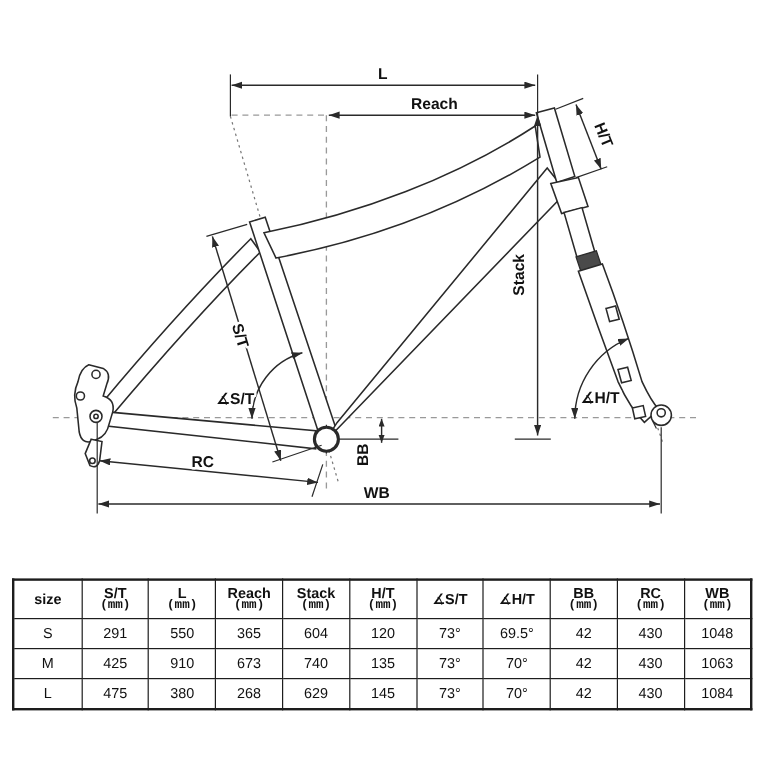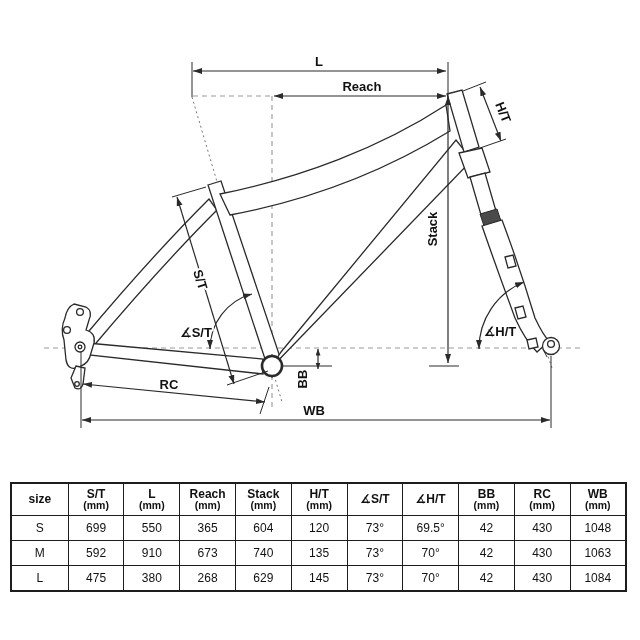--- a/index.html
+++ b/index.html
@@ -15,21 +15,21 @@
   .guide-dot{stroke:#777;stroke-width:1;stroke-dasharray:2 3;fill:none;}
 
   #size-table{position:absolute;left:10px;top:482px;width:617px;border-collapse:collapse;
               table-layout:fixed;background:#fff;}
   #size-table,#size-table th,#size-table td{border:1.5px solid #1d1d1d;}
   #size-table{border-width:2px;}
   #size-table th{height:29px;padding:1px 0;font-size:12px;font-weight:bold;color:#111;
                  text-align:center;vertical-align:middle;line-height:1.05;}
   #size-table td{height:22px;font-size:12px;font-weight:normal;color:#111;
                  text-align:center;vertical-align:middle;}
-  .h-unit{font-size:10.5px;font-weight:bold;}
+  .h-unit{font-size:10.5px;font-weight:bold;font-family:Liberation Mono, monospace;}
 </style>
 </head>
 <body>
 
 <div id="stage">
 
   <svg id="geo-svg" width="640" height="470" viewBox="0 0 640 470">
     <defs>
       <marker id="arr" markerWidth="11" markerHeight="8" refX="9" refY="3" orient="auto-start-reverse" markerUnits="userSpaceOnUse">
         <path d="M0,0 L9,3 L0,6 Z" fill="#2a2a2a"></path>
@@ -186,34 +186,34 @@
           </th>
         <th>
             <div>WB</div>
             <div class="h-unit">(mm)</div>
           </th>
       </tr>
     </thead>
     <tbody>
       <tr>
         <td>S</td>
-        <td>699</td>
+        <td>291</td>
         <td>550</td>
         <td>365</td>
         <td>604</td>
         <td>120</td>
         <td>73°</td>
         <td>69.5°</td>
         <td>42</td>
         <td>430</td>
         <td>1048</td>
       </tr>
       <tr>
         <td>M</td>
-        <td>592</td>
+        <td>425</td>
         <td>910</td>
         <td>673</td>
         <td>740</td>
         <td>135</td>
         <td>73°</td>
         <td>70°</td>
         <td>42</td>
         <td>430</td>
         <td>1063</td>
       </tr>

